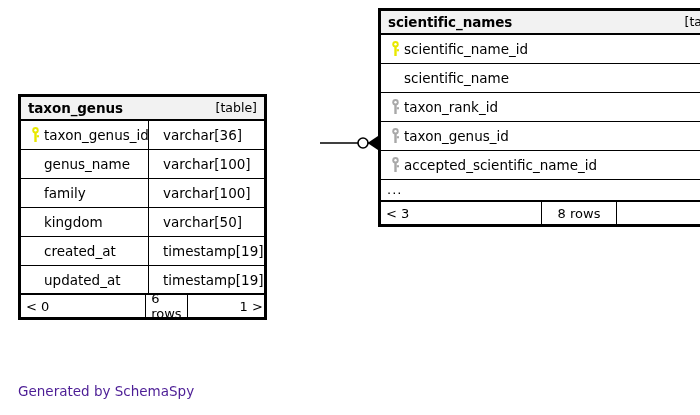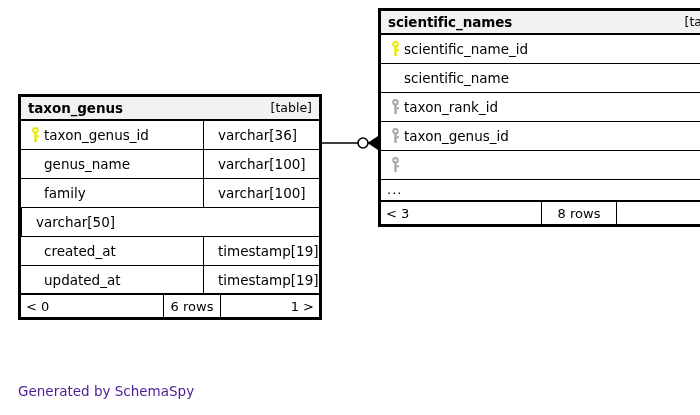--- a/index.html
+++ b/index.html
@@ -209,36 +209,37 @@
       <div class="col-row">
         <div class="col-name">
           <span class="key-slot">
             <svg class="key-icon" width="9" height="16" viewBox="0 0 9 16" aria-hidden="true">
               <circle cx="4.5" cy="3.2" r="3.2" fill="#a8a8a8"></circle>
               <circle cx="4.5" cy="3.2" r="1.2" fill="#ffffff"></circle>
               <rect x="3.3" y="5.6" width="2.4" height="9.4" fill="#a8a8a8"></rect>
               <rect x="5.7" y="8.2" width="2.3" height="2.1" fill="#a8a8a8"></rect>
             </svg>
           </span>
+          <span>accepted_scientific_name_id</span>
         </div>
       </div>
 
       <div class="ellipsis-row">
         <span>...</span>
       </div>
     </div>
 
     <div class="tbl-footer">
       <div class="foot-cell foot-prev">&lt; 3</div>
       <div class="foot-cell foot-mid">8 rows</div>
       <div class="foot-cell foot-next">2 &gt;</div>
     </div>
   </div>
 
-  <div class="er-table" id="tbl-taxon_genus" style="left:18px; top:94px; width:304px;">
+  <div class="er-table" id="tbl-taxon_genus" style="left:18px; top:94px; width:249px;">
 
     <div class="tbl-header">
       <span class="tbl-name">taxon_genus</span>
       <span class="tbl-kind">[table]</span>
     </div>
 
     <div class="tbl-body">
 
       <div class="col-row">
         <div class="col-name">
@@ -265,20 +266,24 @@
 
       <div class="col-row">
         <div class="col-name">
           <span class="key-slot"></span>
           <span>family</span>
         </div>
         <div class="col-type">varchar[100]</div>
       </div>
 
       <div class="col-row">
+        <div class="col-name">
+          <span class="key-slot"></span>
+          <span>kingdom</span>
+        </div>
         <div class="col-type">varchar[50]</div>
       </div>
 
 
       <div class="col-row">
         <div class="col-name">
           <span class="key-slot"></span>
           <span>created_at</span>
         </div>
         <div class="col-type">timestamp[19]</div>

